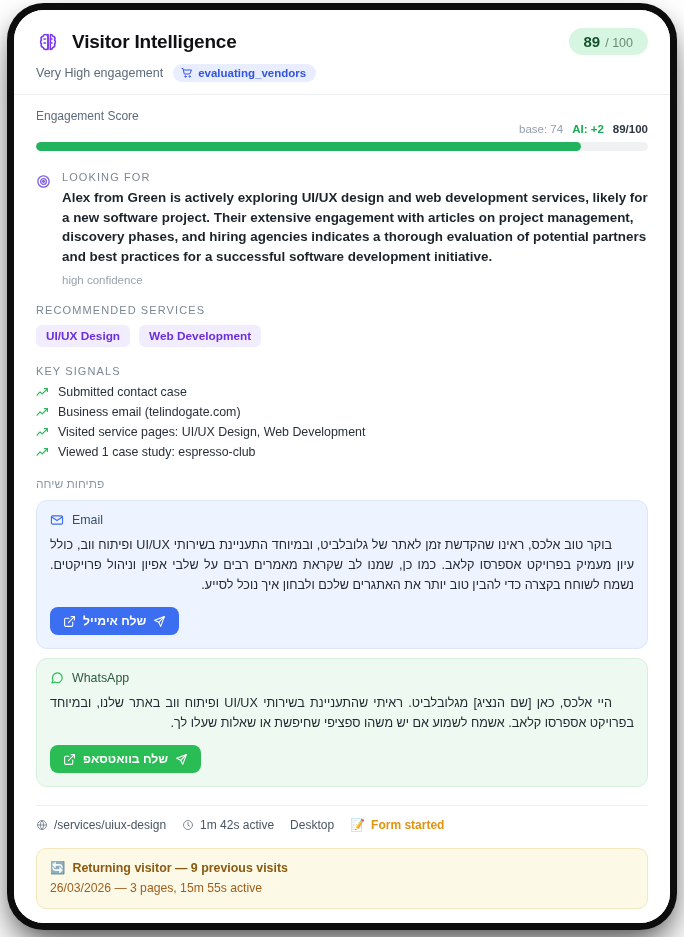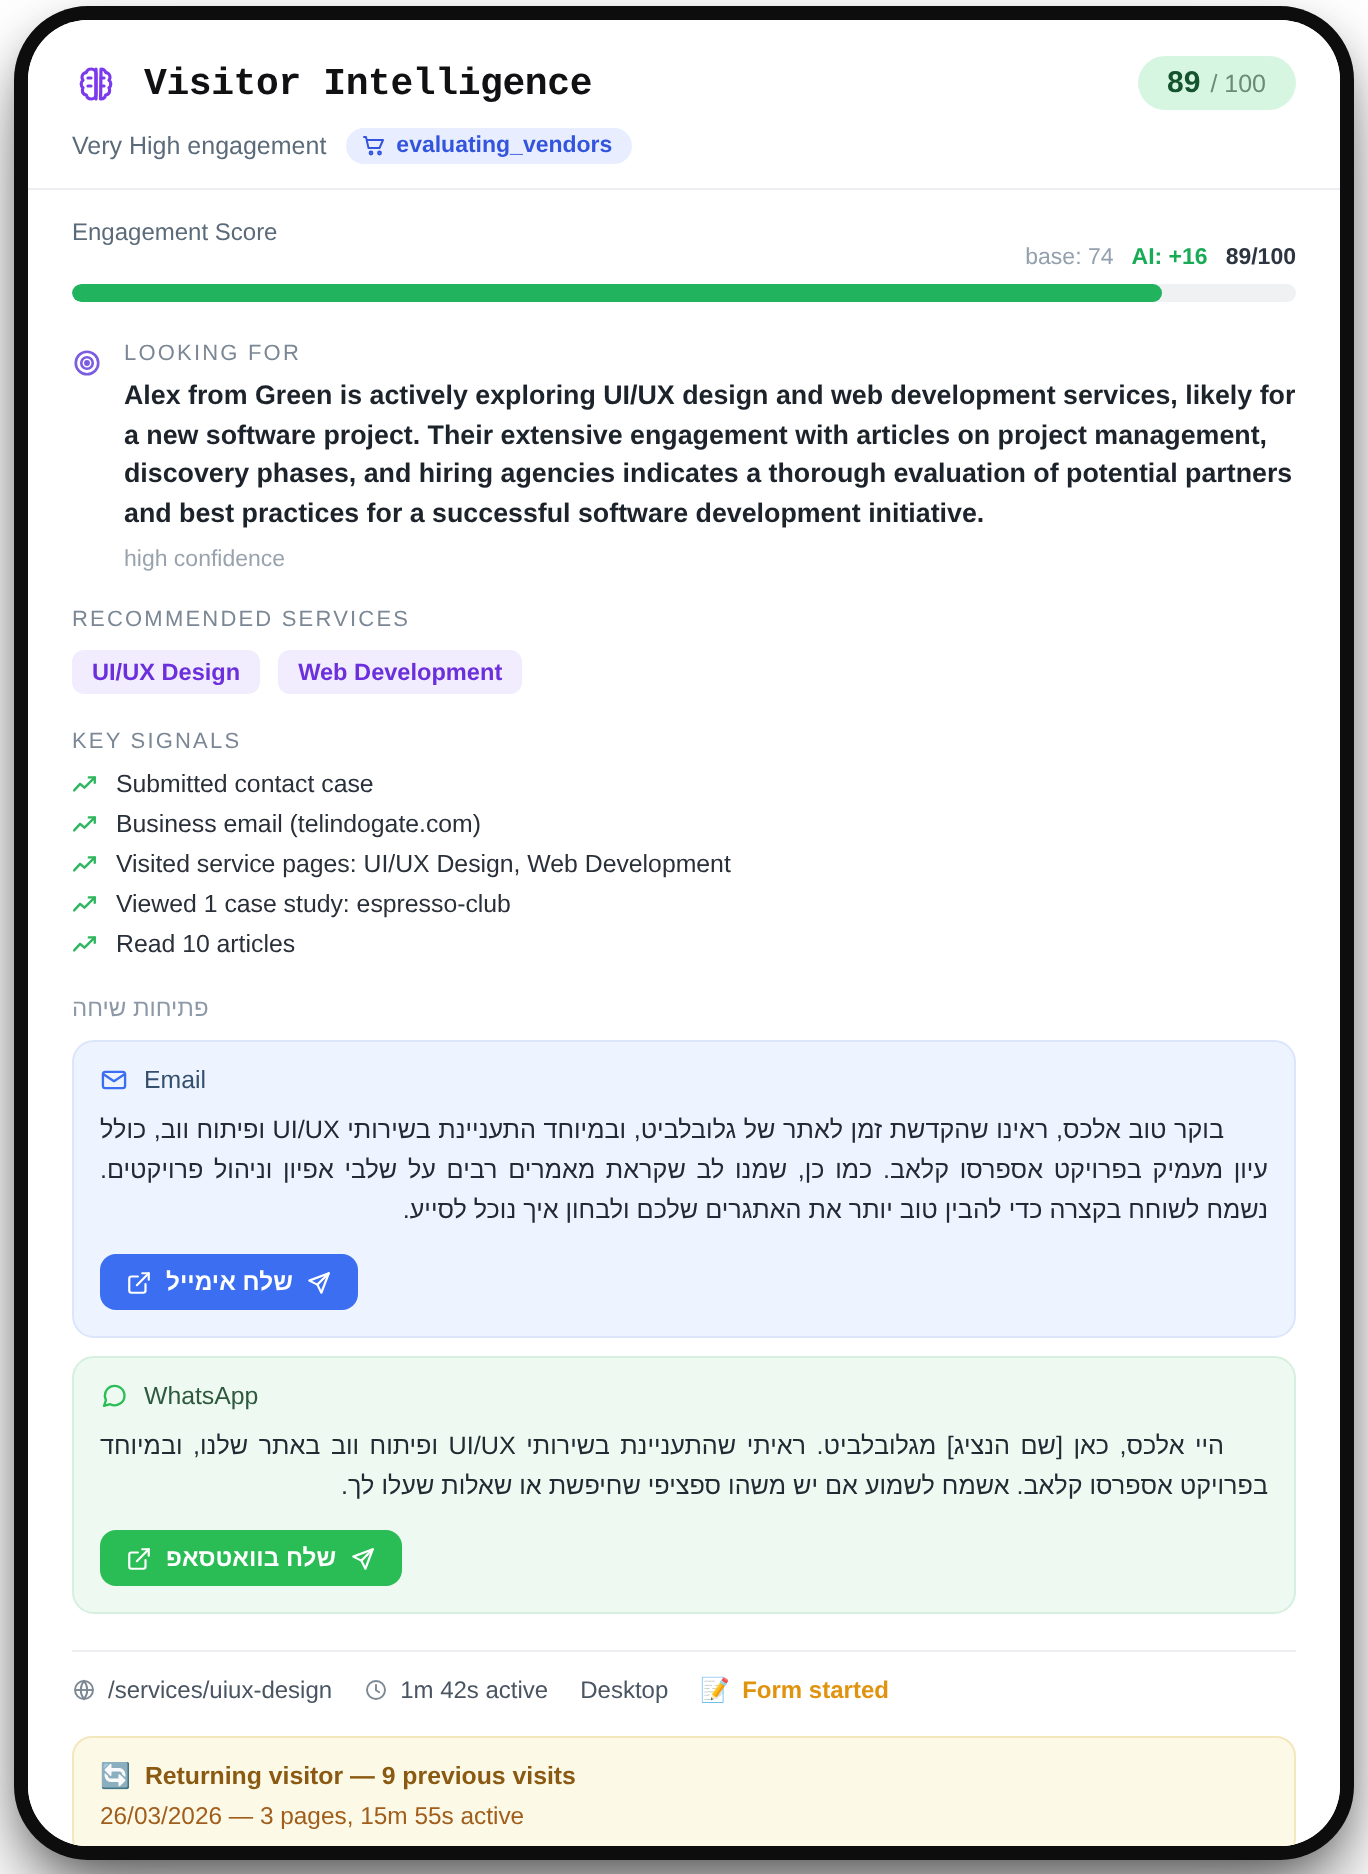--- a/index.html
+++ b/index.html
@@ -36,21 +36,20 @@
     display: flex;
     align-items: center;
     gap: 12px;
   }
   .brain-icon { width: 24px; height: 24px; flex: 0 0 auto; display:block; }
   .app-title {
     font-size: 19px;
     font-weight: bold;
     color: #111114;
     letter-spacing: -0.2px;
-    font-family: Liberation Mono, monospace;
   }
   .score-pill {
     margin-left: auto;
     background: #d7f6e1;
     border-radius: 999px;
     padding: 5px 15px;
     display: flex;
     align-items: baseline;
     gap: 5px;
   }
@@ -281,21 +280,21 @@
     </div>
   </div>
 
   <div class="divider"></div>
 
   <div class="score-block">
     <div class="score-row">
       <span class="title">Engagement Score</span>
       <span class="score-meta">
         <span class="base">base: 74</span>
-        <span class="ai">AI: +16</span>
+        <span class="ai">AI: +2</span>
         <span class="tot">89/100</span>
       </span>
     </div>
     <div class="bar-track">
       <div class="bar-fill" id="barfill" style="width: 89%; background: rgb(34, 179, 94);"></div>
     </div>
   </div>
 
   <div class="section">
 
@@ -354,29 +353,20 @@
             </div>
             <div class="sig">
               <span>
                 <svg viewBox="0 0 24 24" fill="none" stroke="#2eb65f" stroke-width="2.2" stroke-linecap="round" stroke-linejoin="round">
                   <path d="M2 17l5.5-6 4 3.5L21 5"></path>
                   <path d="M15.5 5H21v5"></path>
                 </svg>
               </span>
               <span>Viewed 1 case study: espresso-club</span>
             </div>
-            <div class="sig">
-              <span>
-                <svg viewBox="0 0 24 24" fill="none" stroke="#2eb65f" stroke-width="2.2" stroke-linecap="round" stroke-linejoin="round">
-                  <path d="M2 17l5.5-6 4 3.5L21 5"></path>
-                  <path d="M15.5 5H21v5"></path>
-                </svg>
-              </span>
-              <span>Read 10 articles</span>
-            </div>
           </div>
     </div>
 
     <div class="openers-label">פתיחות שיחה</div>
 
     <div class="opener email">
       <div class="opener-head">
         <span>
           <svg viewBox="0 0 24 24" fill="none" stroke="#3b6ef0" stroke-width="2" stroke-linejoin="round">
             <rect x="2.5" y="5" width="19" height="14" rx="2"></rect>

